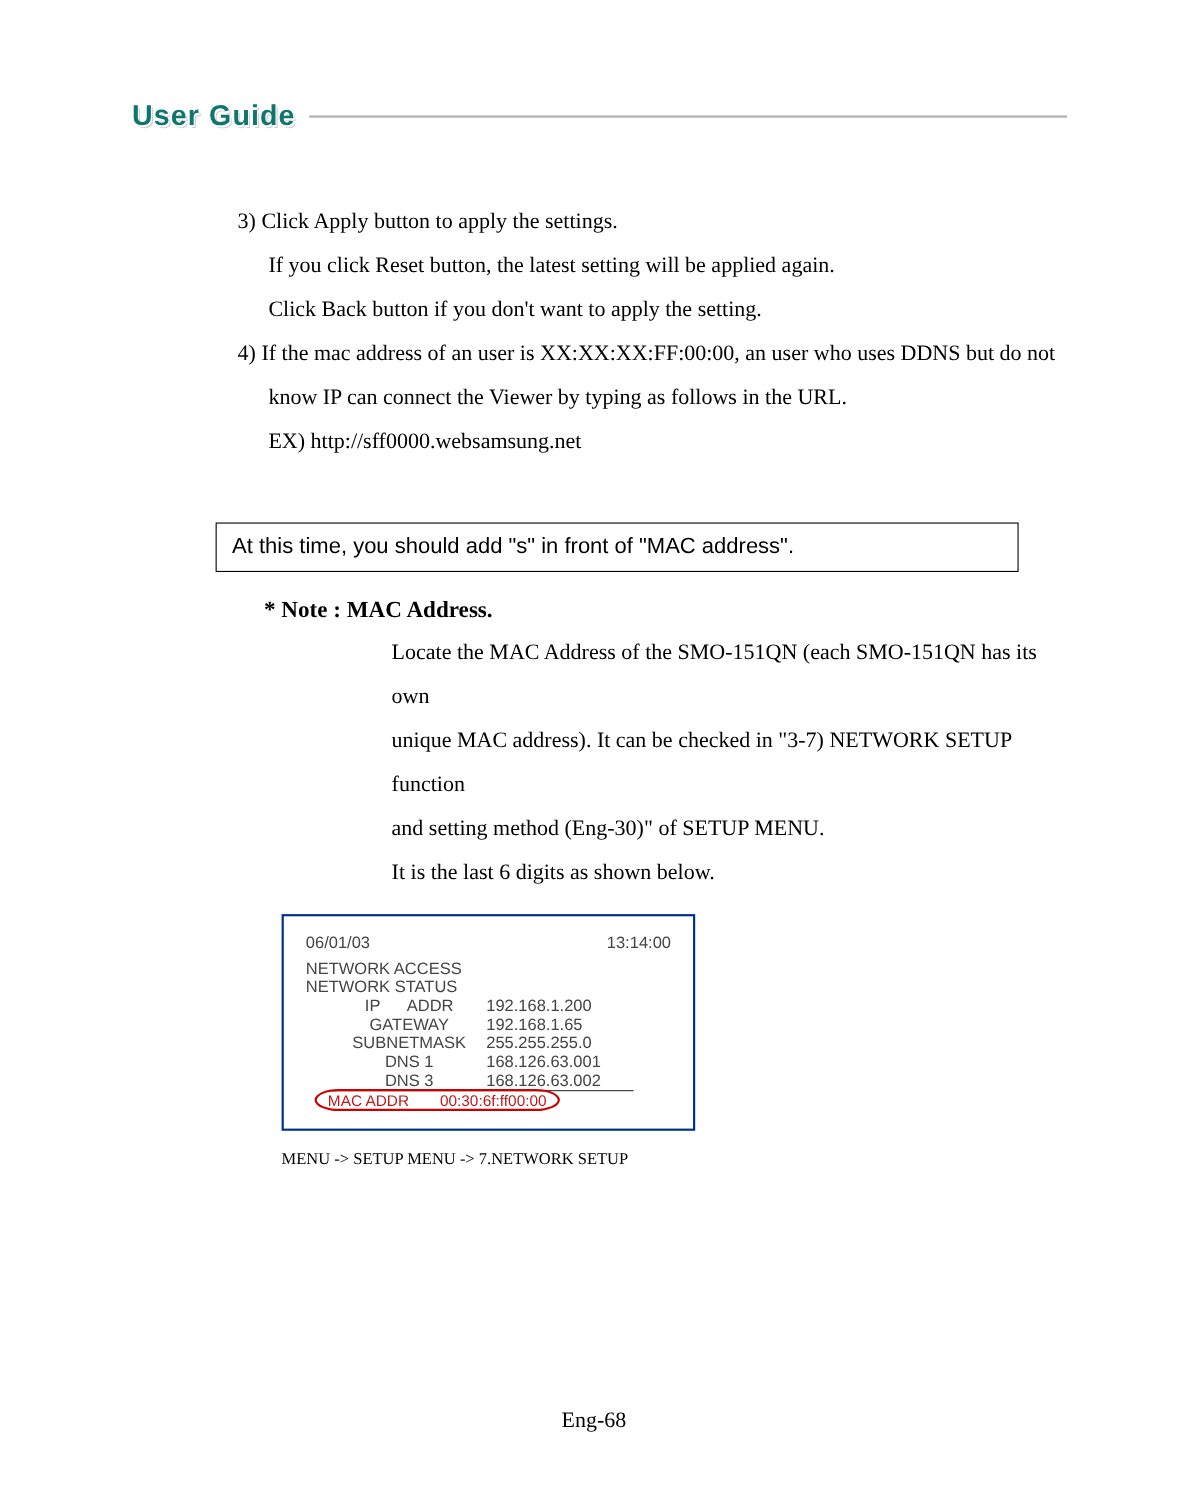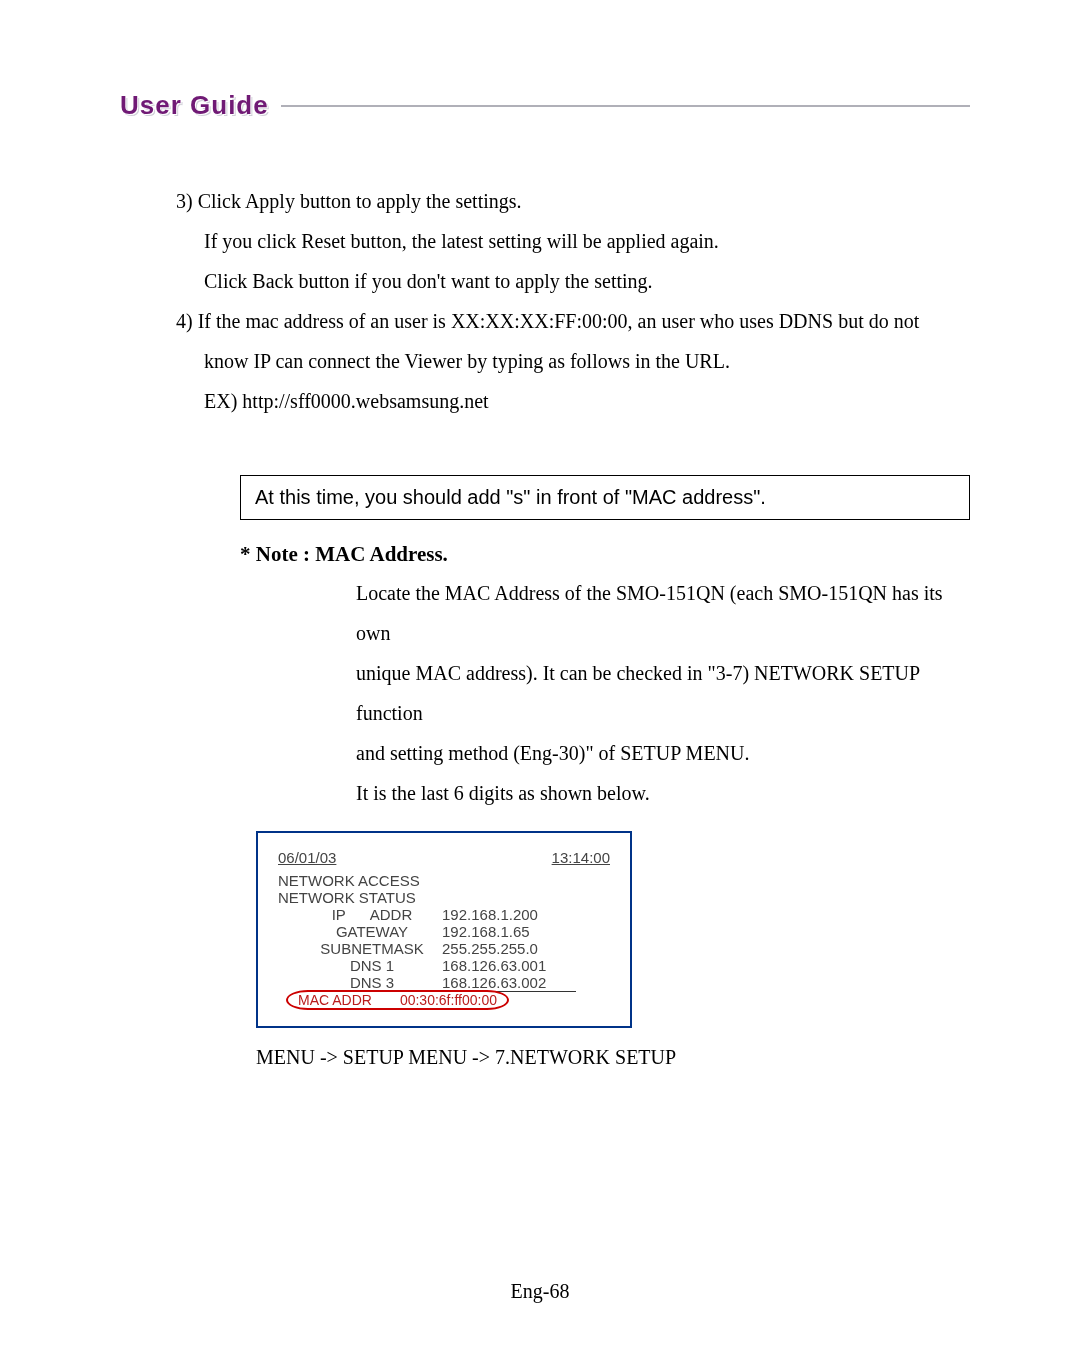--- a/index.html
+++ b/index.html
@@ -19,40 +19,40 @@
   .header {
     display: flex;
     align-items: center;
     margin-bottom: 60px;
   }
   .header-title {
     font-family: Arial, sans-serif;
     font-size: 26px;
     font-weight: 700;
     letter-spacing: 1px;
-    color: #701a75;
+    color: #0f766e;
     text-shadow: 1px 1px 0 #fff, 2px 2px 0 #d0d0d8;
     margin-right: 12px;
   }
   .header-line {
     flex: 1;
     height: 2px;
     background: #b0b0b8;
   }
 
   .body-text {
-    margin-left: 56px;
+    margin-left: 96px;
     font-size: 20px;
     line-height: 2.0;
   }
   .indent-a { padding-left: 0; }
   .indent-b { padding-left: 28px; }
 
   .note-box {
-    margin: 22px 0 22px 120px;
+    margin: 22px 0 22px 76px;
     border: 1.5px solid #000;
     padding: 10px 14px;
     font-family: Arial, sans-serif;
     font-size: 20px;
     width: 700px;
   }
 
   .section-heading {
     margin-left: 120px;
     font-size: 21px;
@@ -79,21 +79,20 @@
   .panel-inner {
     font-family: Arial, sans-serif;
     font-size: 15px;
     color: #444;
     padding: 8px 12px 10px 12px;
   }
   .panel-row1 {
     display: flex;
     justify-content: space-between;
     padding: 2px 2px 6px 2px;
-    text-decoration: underline;
   }
   .panel-block-title {
     padding-left: 2px;
   }
   .panel-table {
     padding-left: 26px;
     text-align: center;
   }
   .panel-trow {
     display: flex;
@@ -116,21 +115,21 @@
     gap: 28px;
   }
   .mac-underline {
     border-top: 1px solid #333;
     margin: 0 0 0 26px;
     width: 274px;
   }
 
   .menu-path {
     margin: 12px 0 0 136px;
-    font-size: 20px;
+    font-size: 15px;
   }
 
   .page-num {
     position: absolute;
     bottom: 54px;
     left: 0;
     width: 100%;
     text-align: center;
     font-size: 20px;
   }

